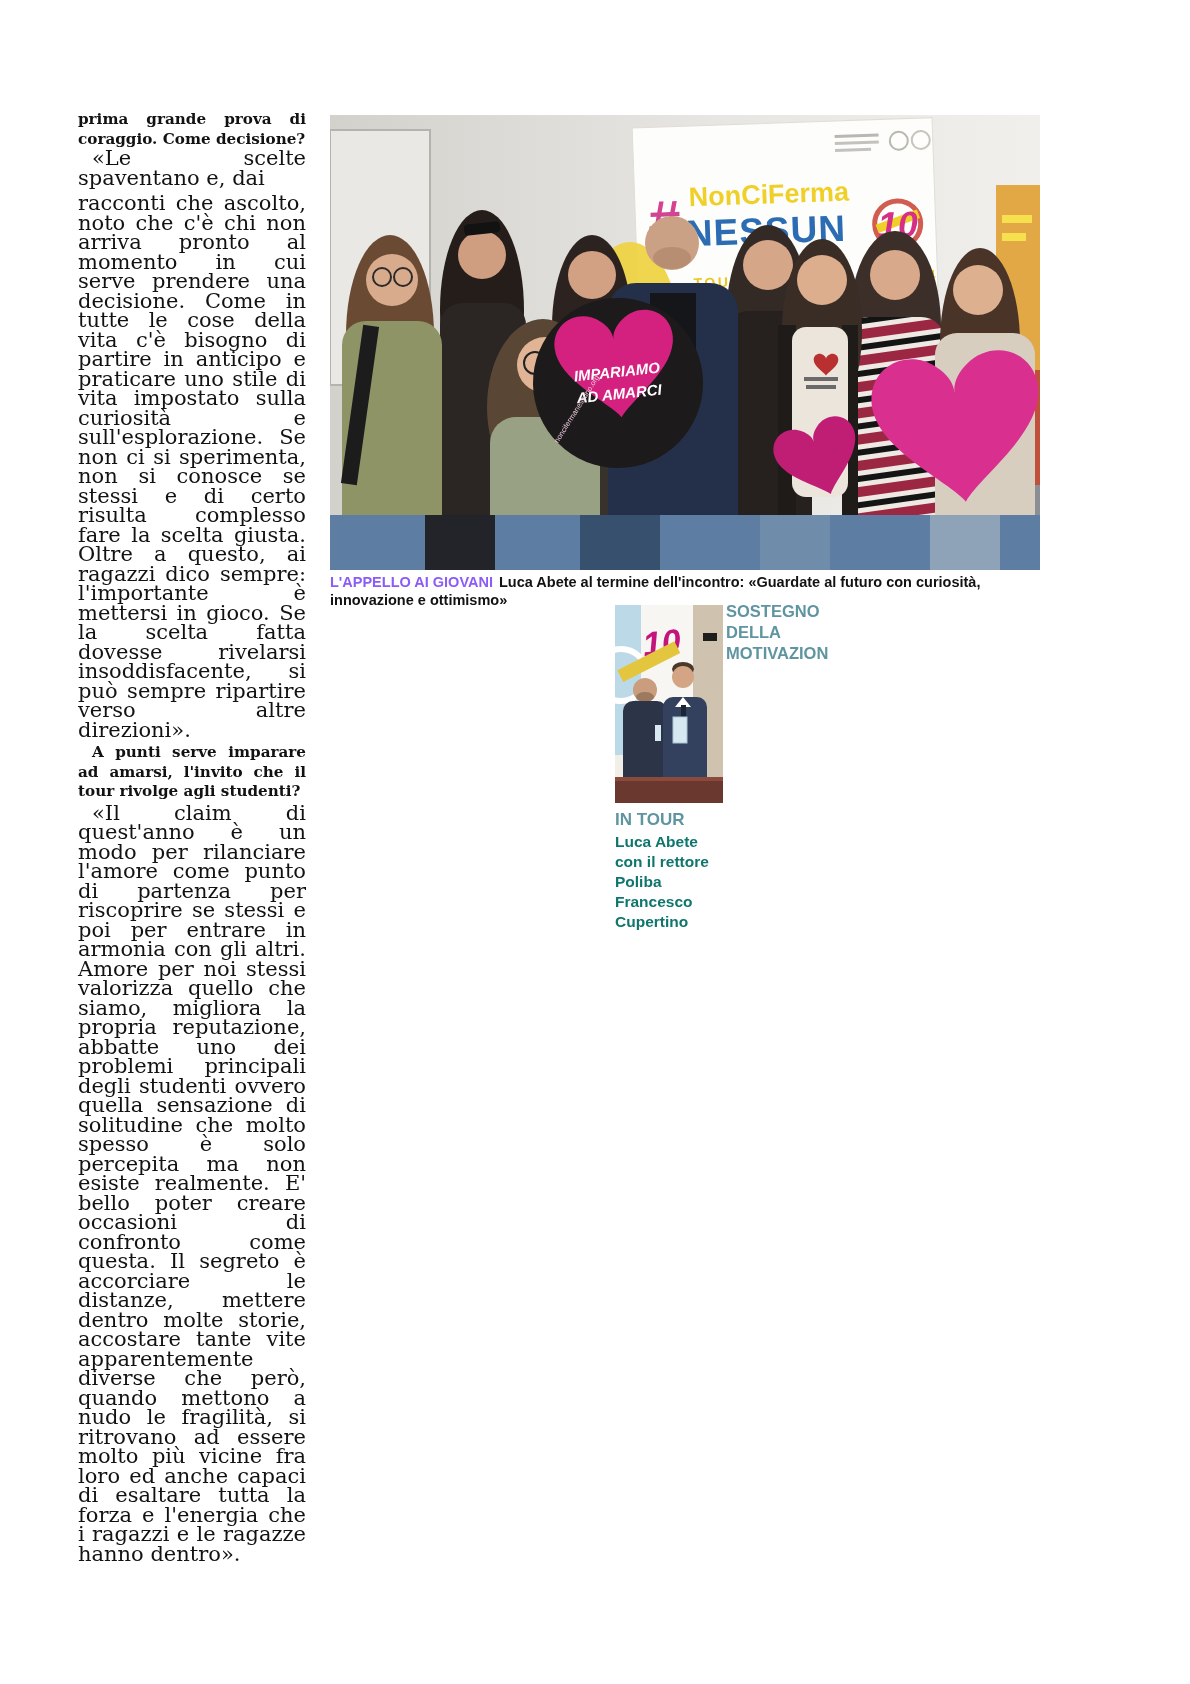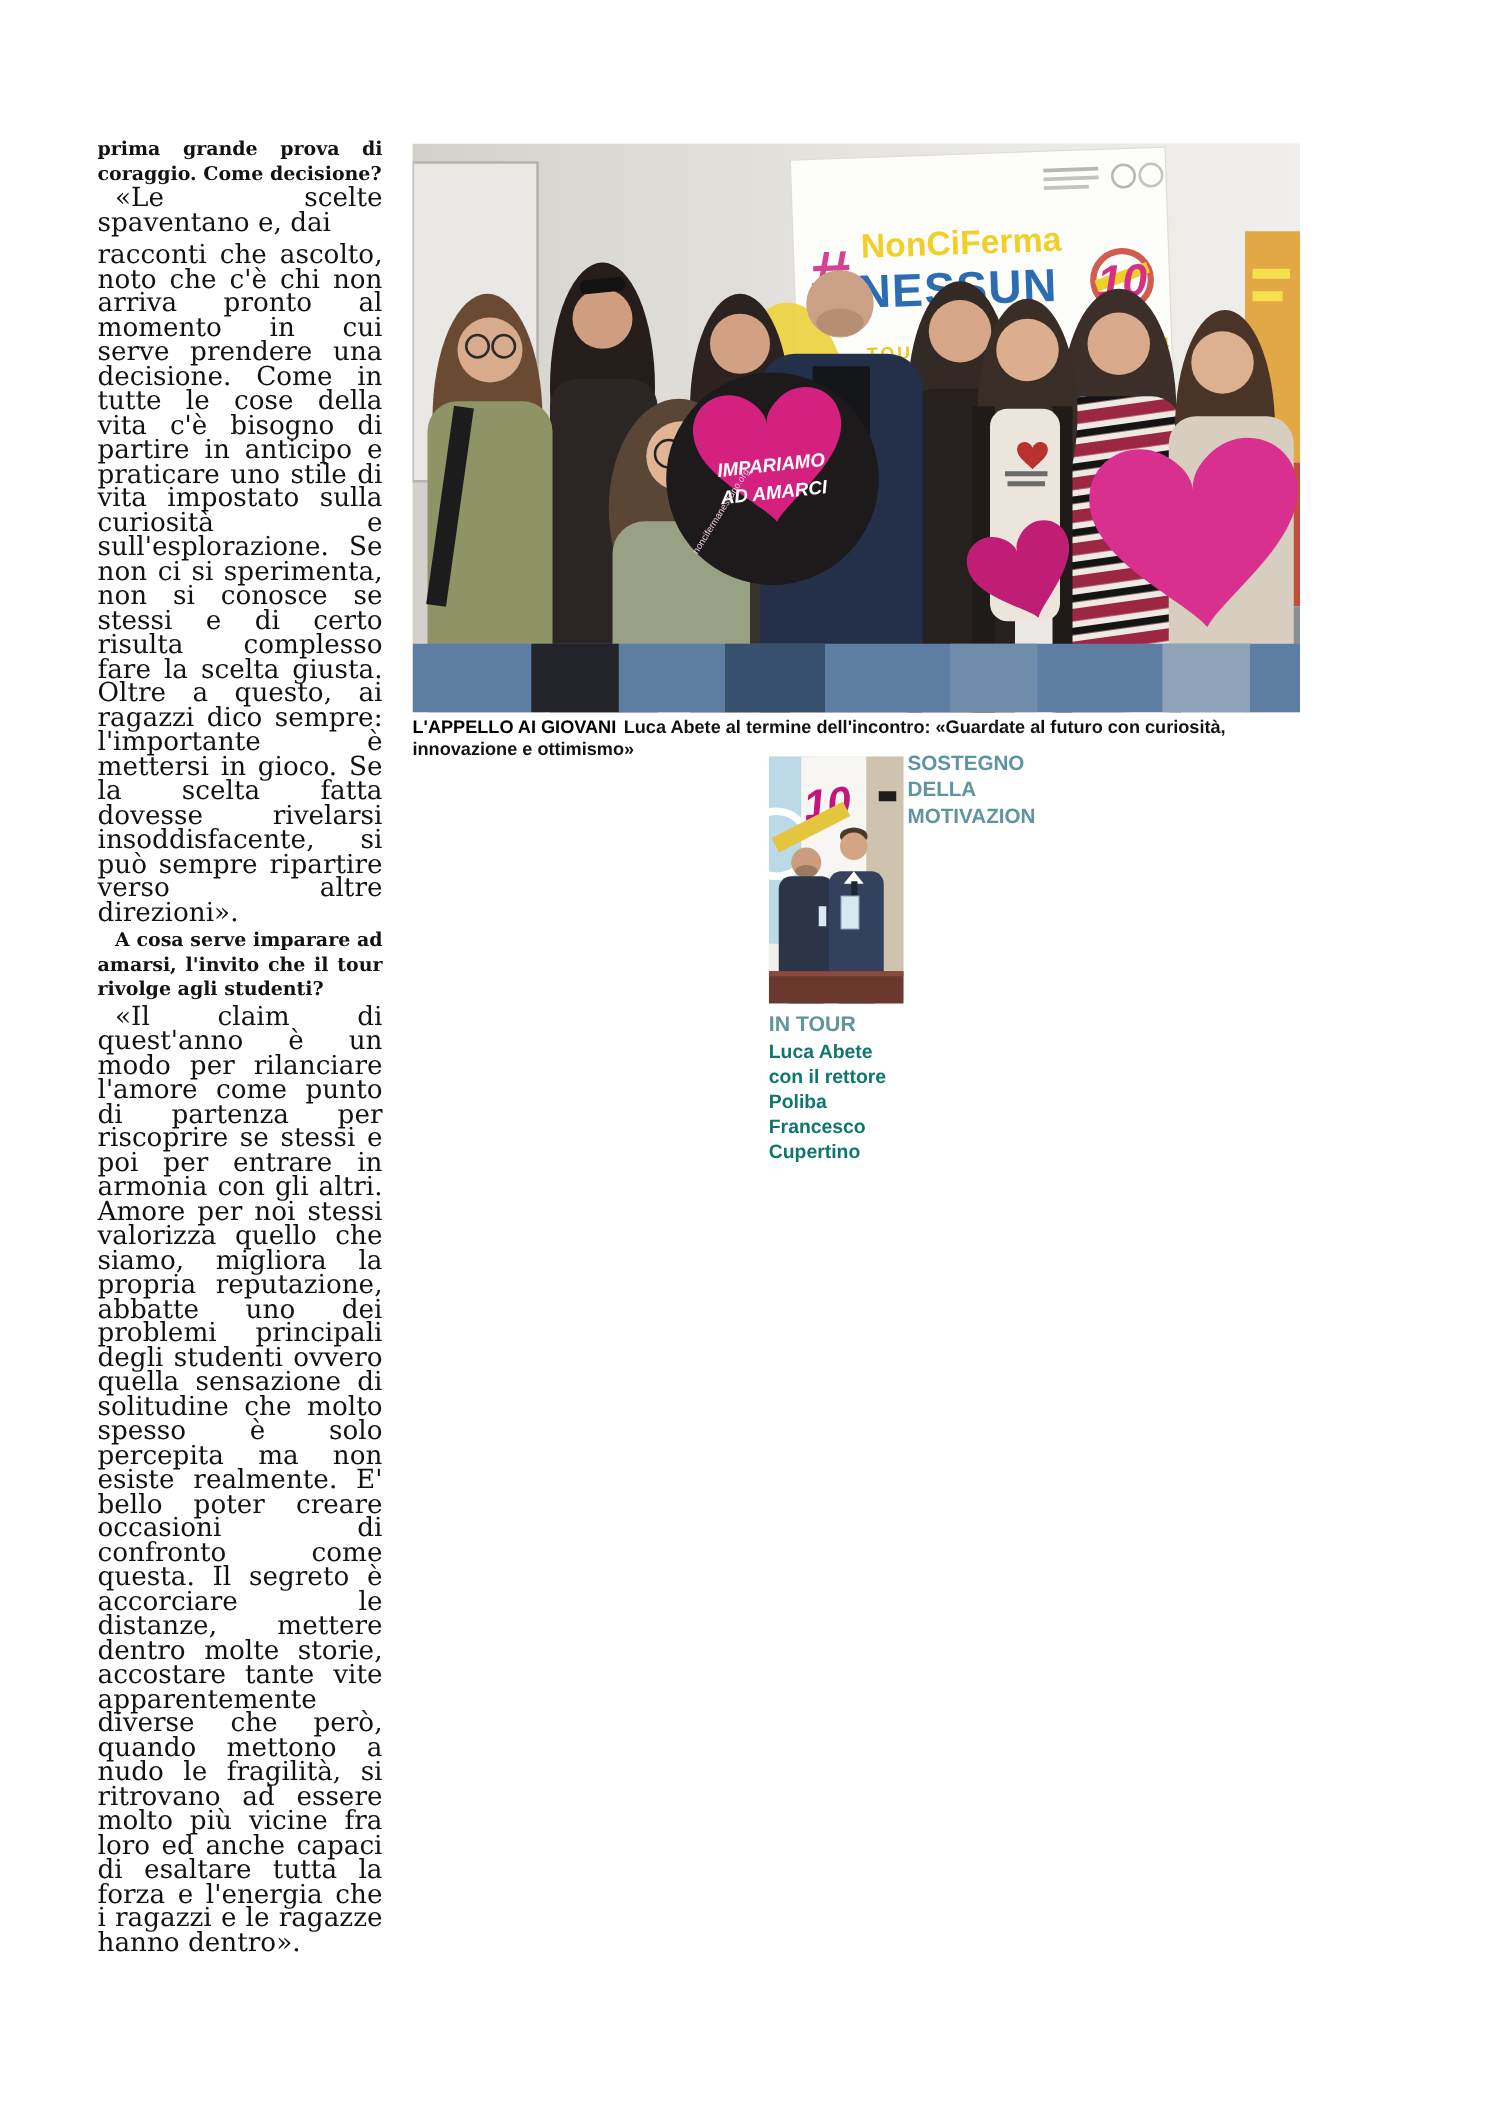--- a/index.html
+++ b/index.html
@@ -11,21 +11,21 @@
   .q2{margin-top:3px;text-indent:14px;}
   .lead{font-size:15.2px;line-height:19.5px;text-indent:14px;margin-top:2px;}
   .body-par{font-size:21px;line-height:19.5px;text-align:justify;margin:0;hyphens:auto;}
   .gap-top{margin-top:6px;}
   .ind{text-indent:14px;margin-top:2px;}
   
   .photo-main{position:absolute;left:330px;top:115px;width:710px;height:455px;overflow:hidden;background:#dcdad6;}
   
   .caption-main{position:absolute;left:330px;top:573px;width:712px;
       font-family:"Liberation Sans", sans-serif;font-size:14.5px;font-weight:700;line-height:18px;}
-  .kicker{color:#000000;margin-right:6px;}
+  .kicker{color:#8b5cf6;margin-right:6px;}
   .cap-text{color:#121212;}
   
   .photo-inset{position:absolute;left:615px;top:605px;width:108px;height:198px;overflow:hidden;background:#f2efe9;}
   .inset-caption{position:absolute;left:615px;top:809px;width:135px;
       font-family:"Liberation Sans", sans-serif;font-weight:700;}
   .kicker2{color:#5f95a0;font-size:17px;line-height:21px;}
   .inset-text{color:#0f766e;font-size:15.5px;line-height:20px;margin-top:2px;}
   
   .pullquote{position:absolute;left:726px;top:601px;width:126px;
       font-family:"Liberation Sans", sans-serif;font-weight:700;}
@@ -35,21 +35,21 @@
 </style>
 </head>
 <body>
 
 <div class="page">
 
   <div class="article-col">
     <p class="q">prima grande prova di coraggio. Come decisione?</p>
     <p class="body-par lead">«Le scelte spaventano e, dai</p>
     <p class="body-par gap-top">racconti che ascolto, noto che c'è chi non arriva pronto al momento in cui serve prendere una decisione. Come in tutte le cose della vita c'è bisogno di partire in anticipo e praticare uno stile di vita impostato sulla curiosità e sull'esplorazione. Se non ci si sperimenta, non si conosce se stessi e di certo risulta complesso fare la scelta giusta. Oltre a questo, ai ragazzi dico sempre: l'importante è mettersi in gioco. Se la scelta fatta dovesse rivelarsi insoddisfacente, si può sempre ripartire verso altre direzioni».</p>
-    <p class="q q2">A cosa serve imparare ad amarsi, l'invito che il tour rivolge agli studenti?</p>
+    <p class="q q2">A punti serve imparare ad amarsi, l'invito che il tour rivolge agli studenti?</p>
     <p class="body-par ind">«Il claim di quest'anno è un modo per rilanciare l'amore come punto di partenza per riscoprire se stessi e poi per entrare in armonia con gli altri. Amore per noi stessi valorizza quello che siamo, migliora la propria reputazione, abbatte uno dei problemi principali degli studenti ovvero quella sensazione di solitudine che molto spesso è solo percepita ma non esiste realmente. E' bello poter creare occasioni di confronto come questa. Il segreto è accorciare le distanze, mettere dentro molte storie, accostare tante vite apparentemente diverse che però, quando mettono a nudo le fragilità, si ritrovano ad essere molto più vicine fra loro ed anche capaci di esaltare tutta la forza e l'energia che i ragazzi e le ragazze hanno dentro».</p>
   </div>
 
   <div class="photo-main">
     <svg width="710" height="455" viewBox="0 0 710 455">
       <defs>
         <linearGradient id="wallg" x1="0" y1="0" x2="1" y2="0">
           <stop offset="0" stop-color="#d3d1cc"></stop>
             <stop offset="0.55" stop-color="#e8e6e2"></stop>
             <stop offset="1" stop-color="#f1efeb"></stop>

